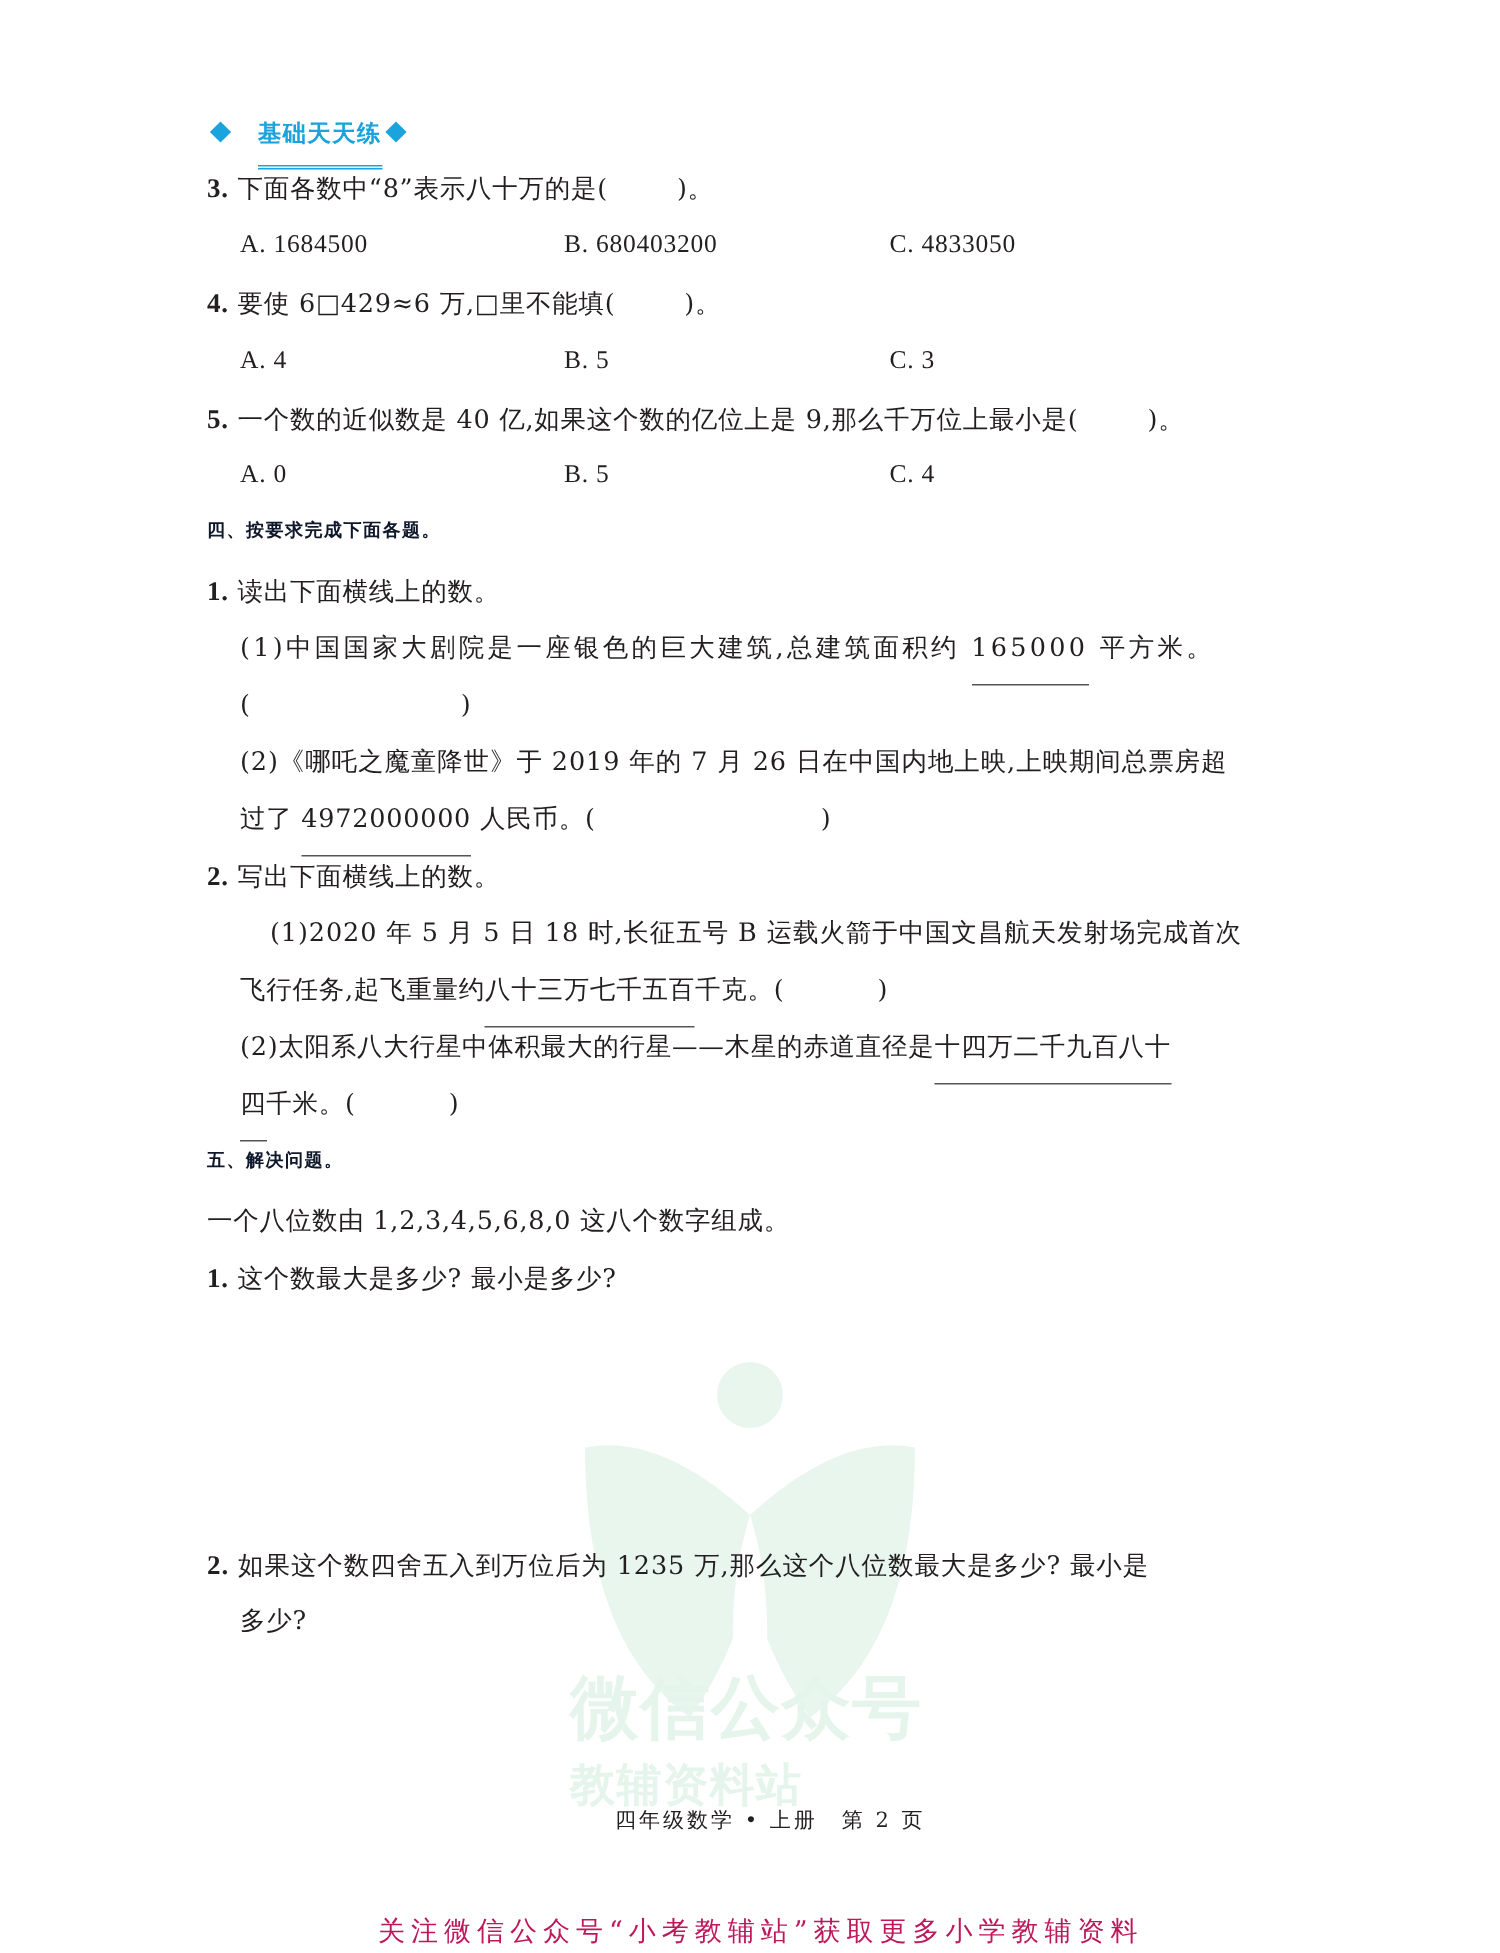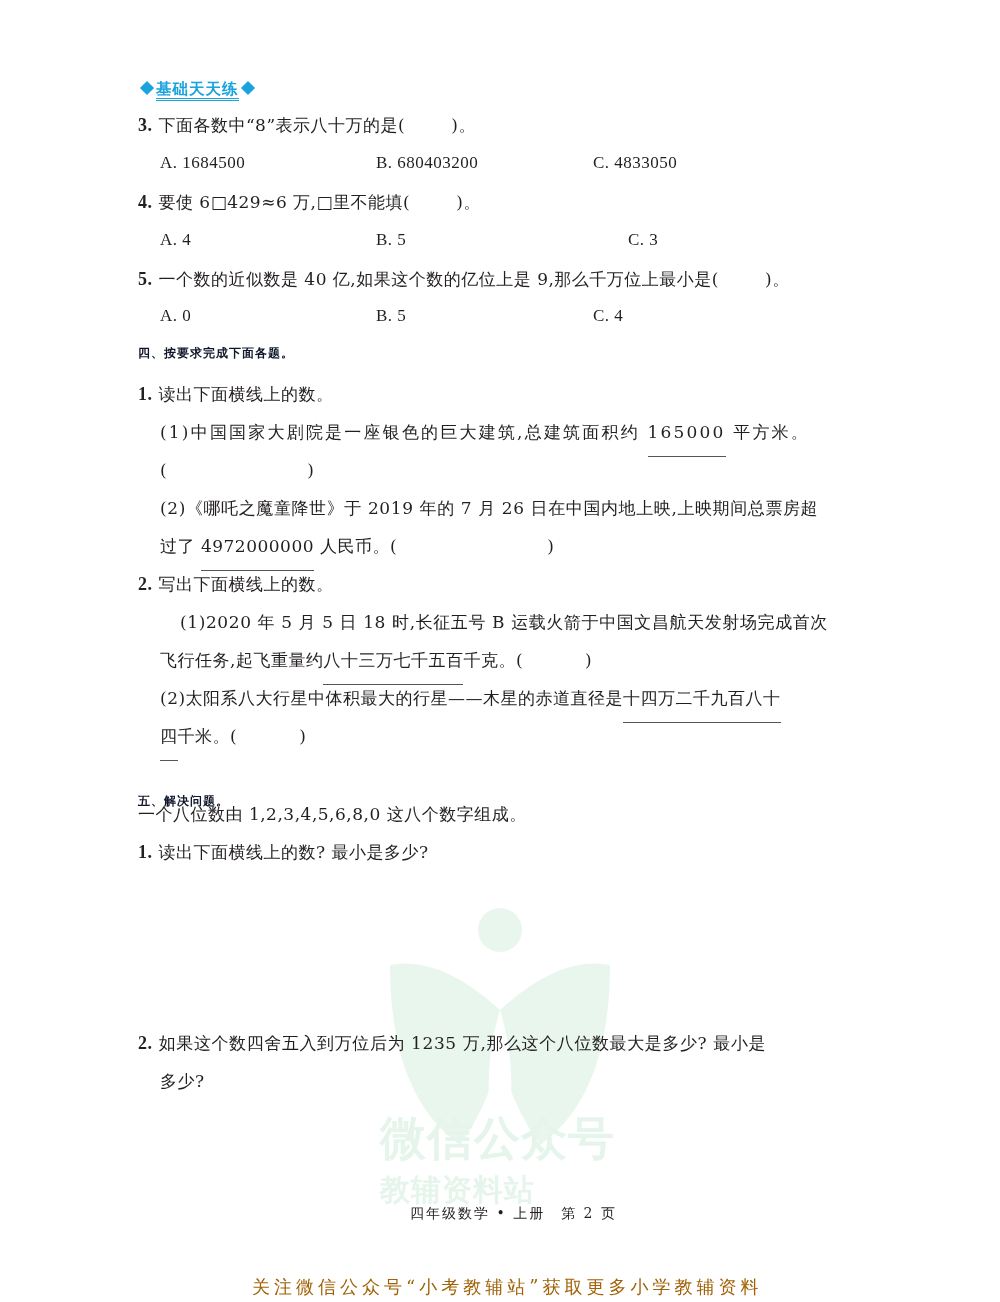--- a/index.html
+++ b/index.html
@@ -8,27 +8,27 @@
   .page { position: absolute; left: 0; top: 0; width: 1000px; height: 1302px; }
   .abs { position: absolute; white-space: nowrap; }
   .line { font-size: 17px; letter-spacing: 0.5px; line-height: 22px; }
   .num { font-weight: bold; font-family: "Liberation Serif", serif; font-size: 18px; }
   .section-head { color: #0f172a; font-family: "DejaVu Sans", sans-serif; font-size: 12px;
                   font-weight: bold; letter-spacing: 1px; }
   .tag { color: #1aa3dc; font-family: "DejaVu Sans", sans-serif; font-size: 15.5px; font-weight: bold;
          letter-spacing: 1px; }
   .tag .diamond { display: inline-block; width: 10px; height: 10px; background: #1aa3dc;
                   transform: rotate(45deg); margin: 0 4px; vertical-align: 1px; }
-  .tag .word { display: inline-block; border-bottom: 3px double #1aa3dc; padding-bottom: 0px; line-height: 18px; }
+  .tag .word { display: inline-block; border-bottom: 3px double #1aa3dc; padding-bottom: 12px; line-height: 18px; margin-left: 16px; }
   .opt { font-size: 17px; font-family: "Liberation Serif", serif; letter-spacing: 0.5px; }
   .uline { border-bottom: 1.5px solid #555; padding-bottom: 14px; }
   .paren-gap { display: inline-block; }
   .watermark { position: absolute; left: 380px; top: 895px; width: 240px; height: 330px; pointer-events: none; }
   .footer { font-size: 14px; letter-spacing: 2px; font-family: "DejaVu Serif", serif; }
-  .bottom-note { font-size: 18px; letter-spacing: 4px; font-family: "DejaVu Serif", serif; color: #a16207; }
+  .bottom-note { font-size: 18px; letter-spacing: 4px; font-family: "DejaVu Serif", serif; color: #be185d; }
 </style>
 </head>
 <body>
 
 <div class="page">
 
   <svg class="watermark" viewBox="0 0 240 330">
     <circle cx="120" cy="35" r="22" fill="#e9f6ee"></circle>
     <path d="M10 70 Q60 60 120 115 Q180 60 230 70 Q230 200 160 250 Q125 200 120 150 Q115 200 80 250 Q10 200 10 70 Z" fill="#e9f6ee"></path>
     <path d="M120 115 Q100 180 115 250 L125 250 Q140 180 120 115 Z" fill="#ffffff"></path>
@@ -47,21 +47,21 @@
   <div class="abs opt" style="left:160px; top:153px;"><span>A.</span> <span>1684500</span></div>
   <div class="abs opt" style="left:376px; top:153px;"><span>B.</span> <span>680403200</span></div>
   <div class="abs opt" style="left:593px; top:153px;"><span>C.</span> <span>4833050</span></div>
 
   <div class="abs line" style="left:138px; top:191px;">
     <span class="num">4.</span>
     <span>要使 6</span><span>□</span><span>429≈6 万,</span><span>□</span><span>里不能填(</span><span class="paren-gap" style="width:46px;"></span><span>)。</span>
   </div>
   <div class="abs opt" style="left:160px; top:230px;"><span>A.</span> <span>4</span></div>
   <div class="abs opt" style="left:376px; top:230px;"><span>B.</span> <span>5</span></div>
-  <div class="abs opt" style="left:628px; top:230px;"><span>C.</span> <span>3</span></div>
+  <div class="abs opt" style="left:593px; top:230px;"><span>C.</span> <span>3</span></div>
 
   <div class="abs line" style="left:138px; top:268px;">
     <span class="num">5.</span>
     <span>一个数的近似数是 40 亿,如果这个数的亿位上是 9,那么千万位上最小是(</span><span class="paren-gap" style="width:46px;"></span><span>)。</span>
   </div>
   <div class="abs opt" style="left:160px; top:306px;"><span>A.</span> <span>0</span></div>
   <div class="abs opt" style="left:376px; top:306px;"><span>B.</span> <span>5</span></div>
   <div class="abs opt" style="left:593px; top:306px;"><span>C.</span> <span>4</span></div>
 
   <div class="abs section-head" style="left:138px; top:345px;">四、按要求完成下面各题。</div>
@@ -97,25 +97,25 @@
   <div class="abs line" style="left:160px; top:649px;">
     <span>飞行任务,起飞重量约</span><span class="uline">八十三万七千五百</span><span>千克。(</span><span class="paren-gap" style="width:62px;"></span><span>)</span>
   </div>
   <div class="abs line" style="left:160px; top:687px; letter-spacing:0.5px;">
     <span>(2)太阳系八大行星中体积最大的行星——木星的赤道直径是</span><span class="uline">十四万二千九百八十</span>
   </div>
   <div class="abs line" style="left:160px; top:725px;">
     <span class="uline">四</span><span>千米。(</span><span class="paren-gap" style="width:62px;"></span><span>)</span>
   </div>
 
-  <div class="abs section-head" style="left:138px; top:793px;">五、解决问题。</div>
+  <div class="abs section-head" style="left:138px; top:765px;">五、解决问题。</div>
   <div class="abs line" style="left:138px; top:803px;">一个八位数由 1,2,3,4,5,6,8,0 这八个数字组成。</div>
   <div class="abs line" style="left:138px; top:841px;">
     <span class="num">1.</span>
-    <span>读出下面横线上的数? 最小是多少?</span>
+    <span>这个数最大是多少? 最小是多少?</span>
   </div>
   <div class="abs" style="left:160px; top:870px; width:700px; height:150px;"></div>
 
   <div class="abs line" style="left:138px; top:1032px; letter-spacing:0.6px;">
     <span class="num">2.</span>
     <span>如果这个数四舍五入到万位后为 1235 万,那么这个八位数最大是多少? 最小是</span>
   </div>
   <div class="abs line" style="left:160px; top:1070px;">多少?</div>
   <div class="abs" style="left:160px; top:1100px; width:700px; height:90px;"></div>
 

